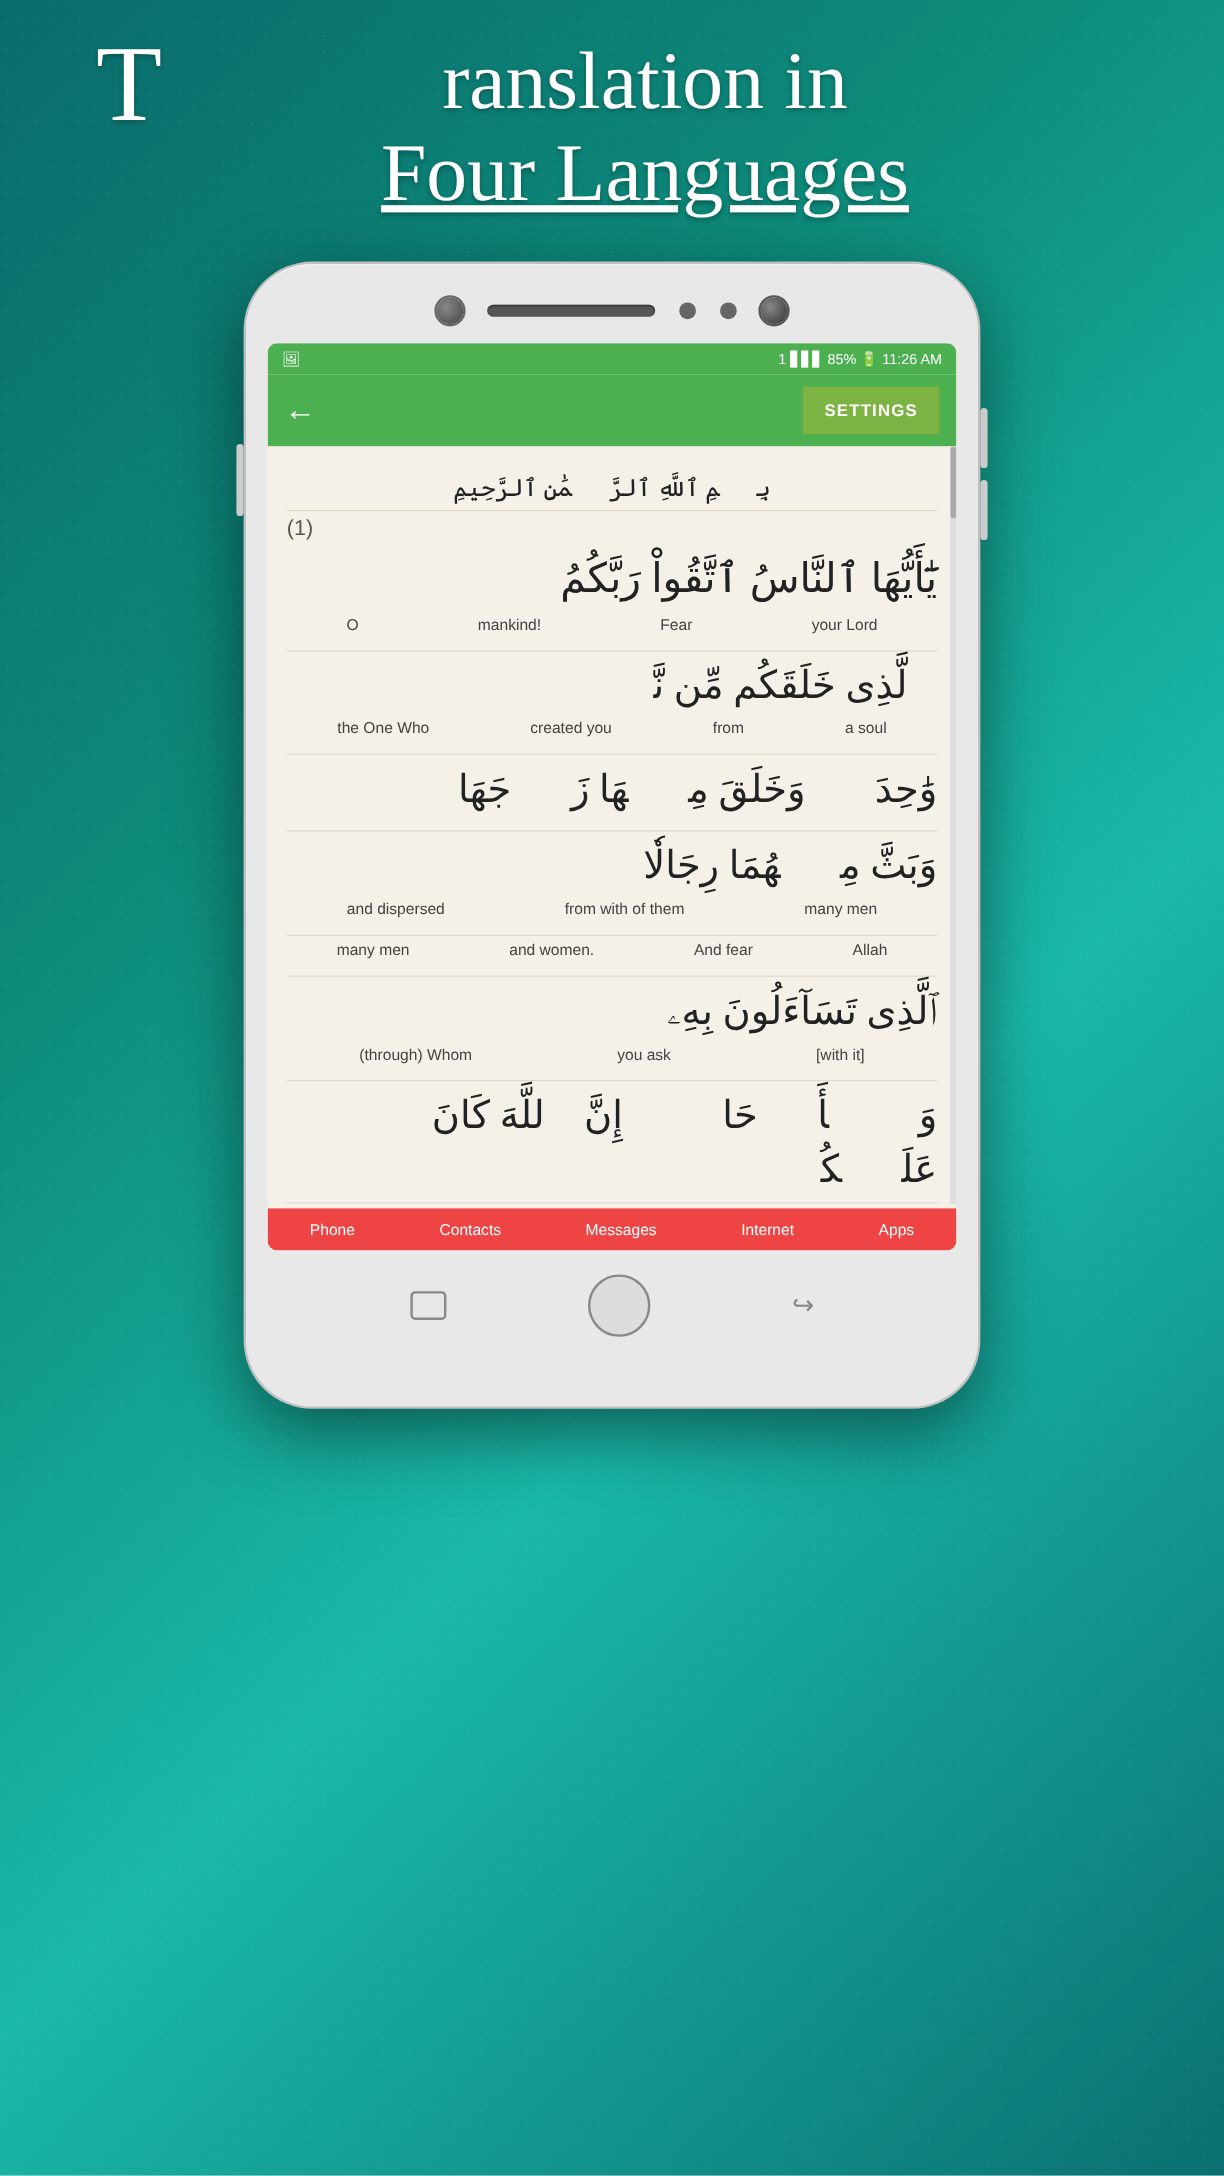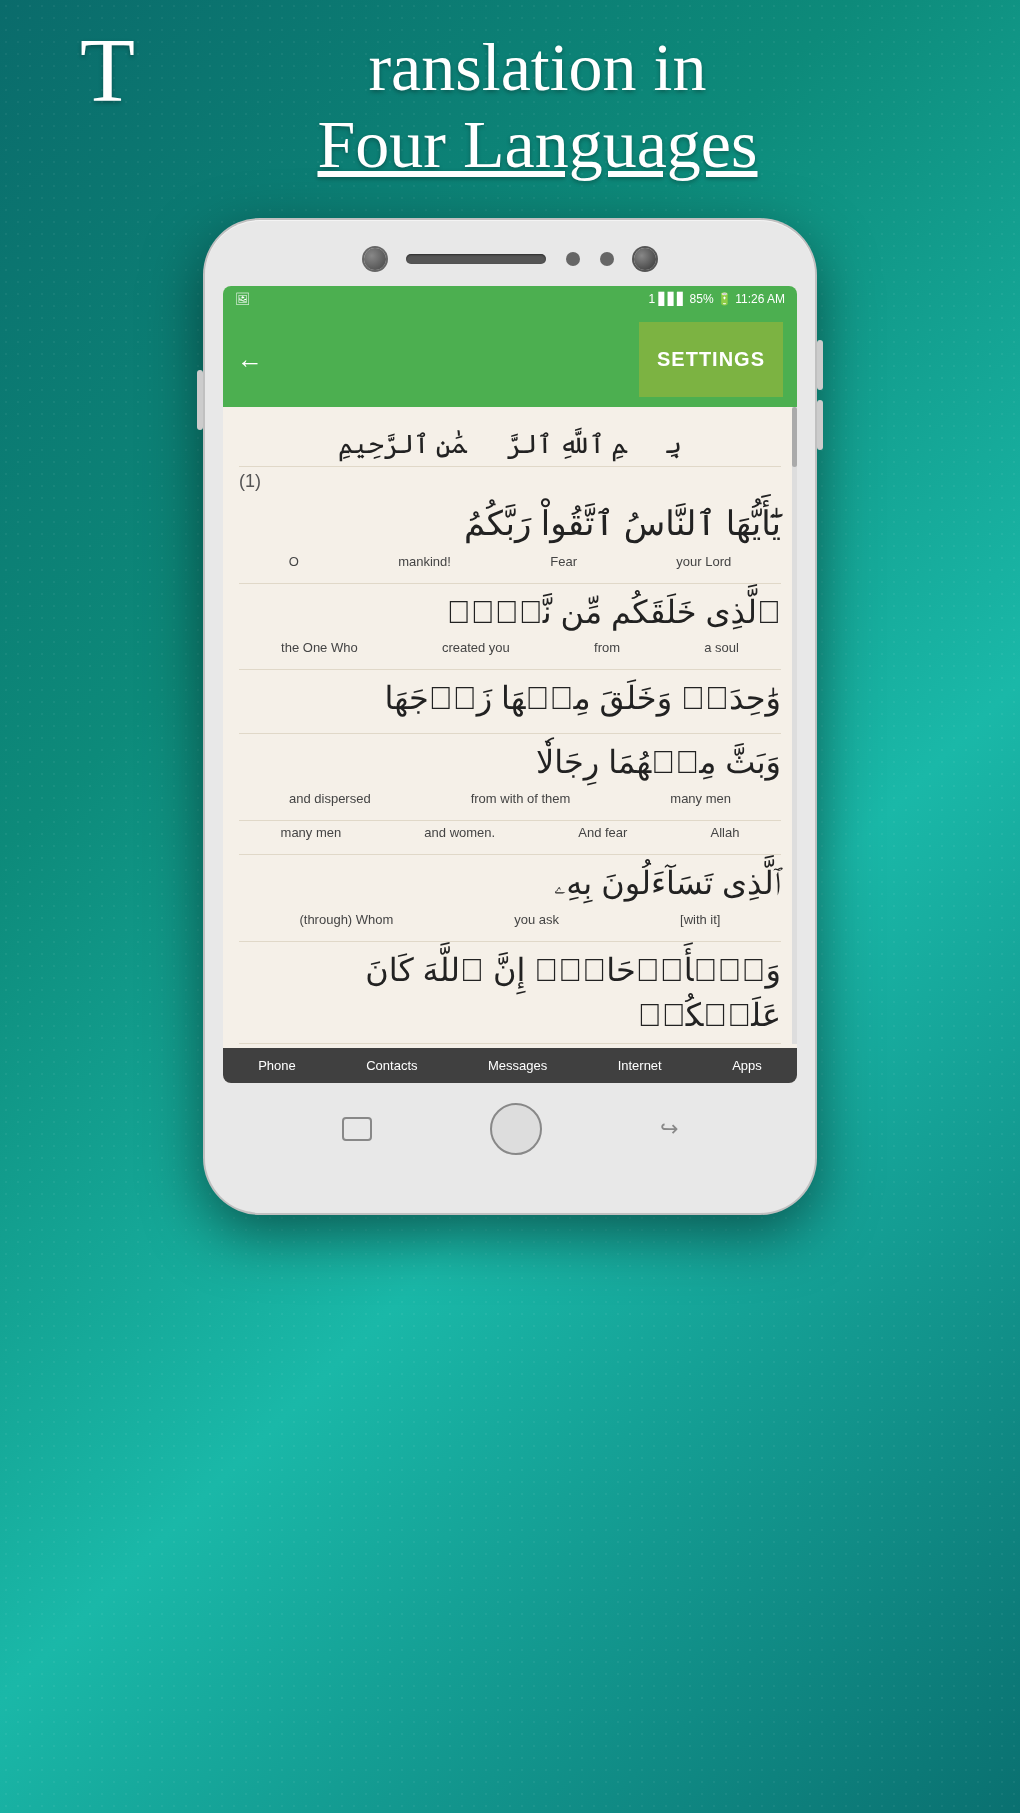--- a/index.html
+++ b/index.html
@@ -151,23 +151,23 @@
     .back-arrow {
       color: white;
       font-size: 26px;
       cursor: pointer;
       font-weight: bold;
     }
 
     .settings-btn {
       background: #7cb342;
       color: white;
-      font-size: 20px;
+      font-size: 14px;
       font-weight: bold;
-      padding: 26px 18px;
+      padding: 12px 18px;
       border: none;
       cursor: pointer;
       letter-spacing: 1px;
     }
 
     
     .quran-content {
       background: #f5f0e8;
       padding: 12px 16px 0;
       position: relative;
@@ -183,21 +183,21 @@
     .arabic-block {
       text-align: right;
       direction: rtl;
       margin: 6px 0;
     }
 
     .arabic-text {
       font-size: 32px;
       color: #222;
       line-height: 1.4;
-      font-family: Liberation Sans, sans-serif;
+      font-family: Liberation Serif, serif;
     }
 
     .arabic-large {
       font-size: 34px;
     }
 
     .translation-row {
       display: flex;
       flex-direction: row;
       justify-content: space-around;
@@ -209,21 +209,21 @@
     .trans-word {
       font-size: 13px;
       color: #444;
       font-family: Arial, sans-serif;
       padding: 0 4px;
       white-space: nowrap;
     }
 
     
     .bottom-nav {
-      background: #404040;
+      background: #ef4444;
       display: flex;
       justify-content: space-around;
       padding: 10px 0;
     }
 
     .nav-item {
       color: white;
       font-size: 13px;
       font-family: Arial, sans-serif;
       cursor: pointer;
@@ -287,21 +287,21 @@
     }
 
     
     .bismillah-row {
       text-align: center;
       direction: rtl;
       margin: 10px 0 6px;
     }
 
     .bismillah-text {
-      font-size: 26px;
+      font-size: 20px;
       color: #222;
       font-family: 'Times New Roman', serif;
     }
 
     .section-block {
       border-bottom: 1px solid #e0d8c8;
       padding-bottom: 6px;
       margin-bottom: 4px;
       position: relative;
     }

